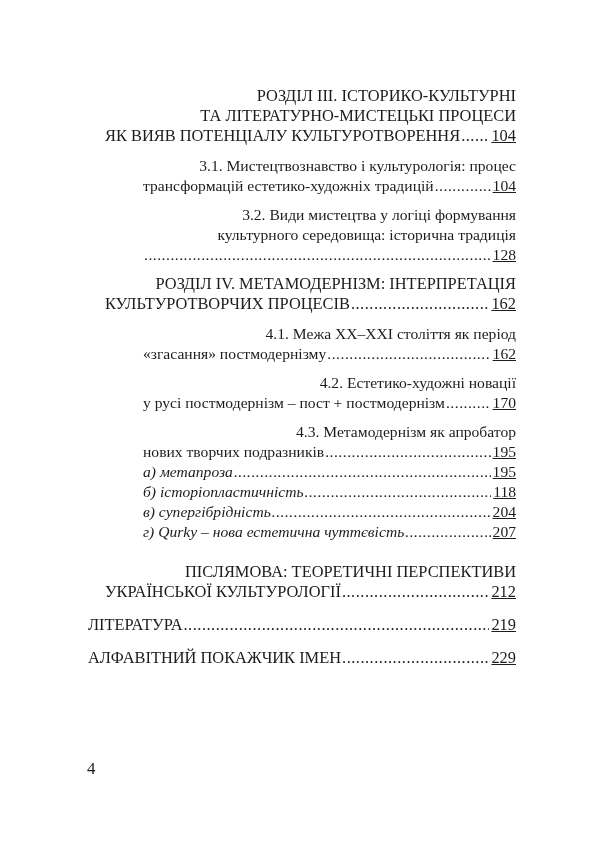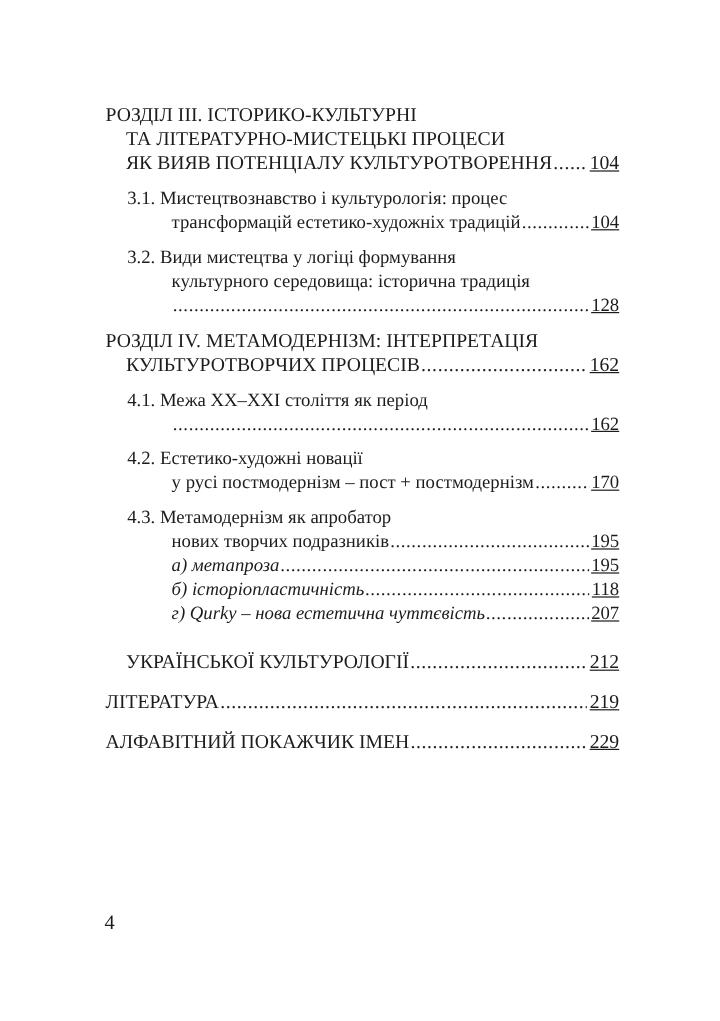--- a/index.html
+++ b/index.html
@@ -4,20 +4,21 @@
 <style>
   html, body { margin: 0; padding: 0; }
   body {
     width: 600px; height: 851px; background: #ffffff; position: relative; overflow: hidden;
     font-family: "Liberation Serif", "DejaVu Serif", serif; color: #1c1c1c;
   }
   .toc { position: absolute; left: 88px; top: 86px; width: 428px; }
   .line {
     display: flex; align-items: baseline; font-size: 15.6px; line-height: 20px; height: 20px;
     white-space: nowrap;
+    justify-content: flex-end;
   }
   .line .txt { flex: 0 0 auto; }
   .line .dots {
     flex: 1 1 auto; overflow: hidden; margin: 0 2px 0 1px; letter-spacing: 0.5px;
   }
   .line .dots::before {
     content: "....................................................................................................................................................................................................";
   }
   .line .pg { flex: 0 0 auto; text-decoration: underline; }
   .chapter { margin-bottom: 10px; }
@@ -83,20 +84,21 @@
         <span class="dots"></span>
         <span class="pg">162</span>
       </div>
   </div>
 
   <div class="sub">
     <div class="line">
         <span class="txt">4.1. Межа ХХ–ХХІ століття як період</span>
       </div>
     <div class="line cont">
+        <span class="txt">«згасання» постмодернізму</span>
         <span class="dots"></span>
         <span class="pg">162</span>
       </div>
   </div>
 
   <div class="sub">
     <div class="line">
         <span class="txt">4.2. Естетико-художні новації</span>
       </div>
     <div class="line cont">
@@ -119,27 +121,35 @@
         <span class="txt">а) метапроза</span>
         <span class="dots"></span>
         <span class="pg" style="font-style:normal">195</span>
       </div>
     <div class="line it">
         <span class="txt">б) історіопластичність</span>
         <span class="dots"></span>
         <span class="pg" style="font-style:normal">118</span>
       </div>
     <div class="line it">
+        <span class="txt">в) супергібрідність</span>
+        <span class="dots"></span>
+        <span class="pg" style="font-style:normal">204</span>
+      </div>
+    <div class="line it">
         <span class="txt">г) Qurky – нова естетична чуттєвість</span>
         <span class="dots"></span>
         <span class="pg" style="font-style:normal">207</span>
       </div>
   </div>
 
   <div class="chapter" style="margin-bottom:13px">
+    <div class="line">
+        <span class="txt">ПІСЛЯМОВА: ТЕОРЕТИЧНІ ПЕРСПЕКТИВИ</span>
+      </div>
     <div class="line cont">
         <span class="txt">УКРАЇНСЬКОЇ КУЛЬТУРОЛОГІЇ</span>
         <span class="dots"></span>
         <span class="pg">212</span>
       </div>
   </div>
 
   <div class="chapter" style="margin-bottom:13px">
     <div class="line">
         <span class="txt">ЛІТЕРАТУРА</span>

